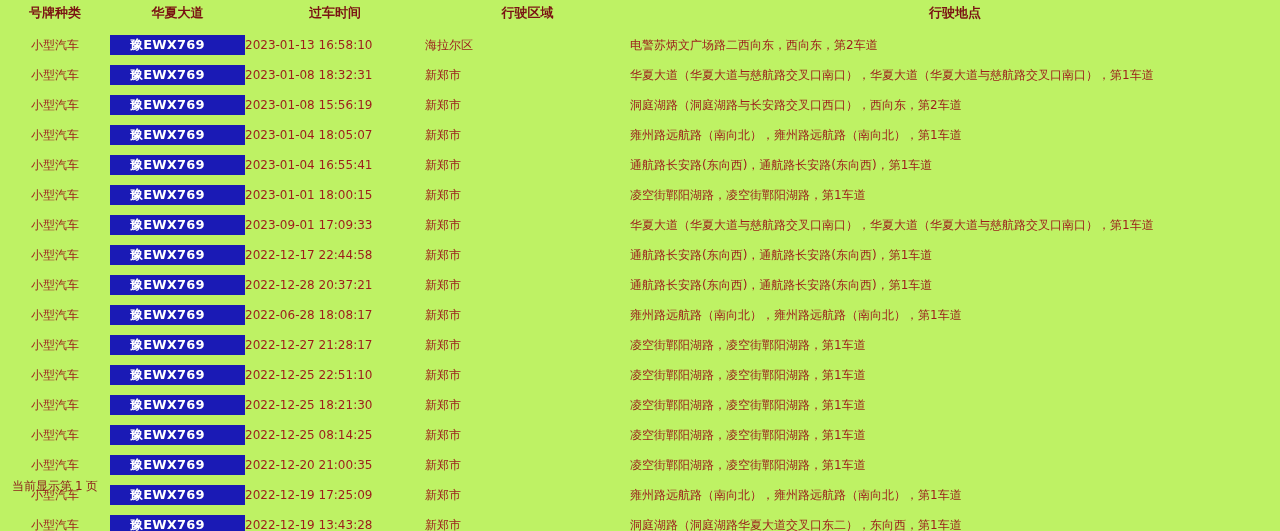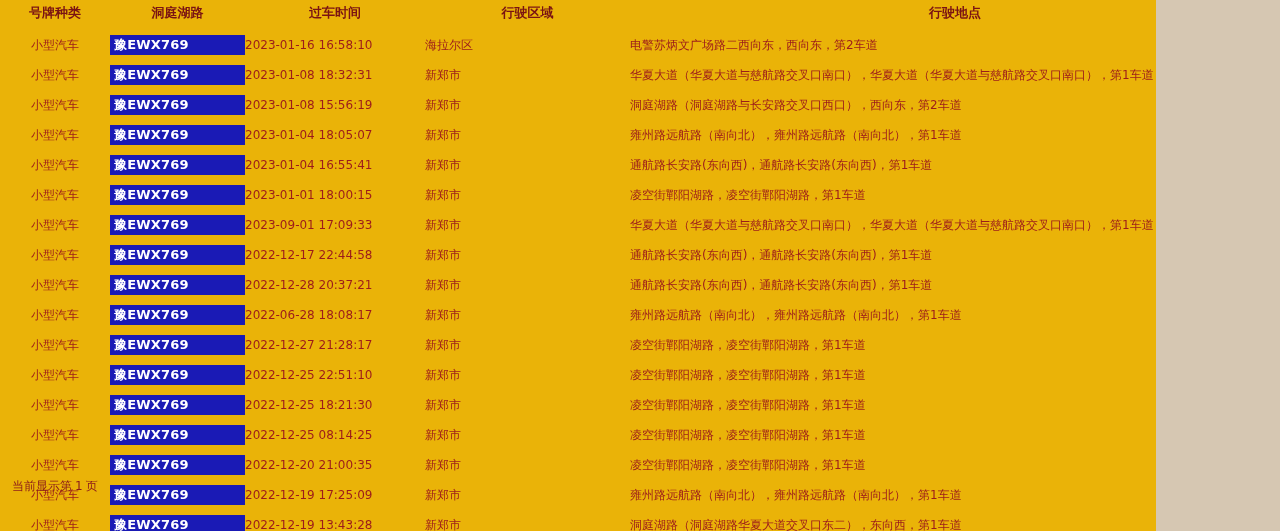--- a/index.html
+++ b/index.html
@@ -9,23 +9,23 @@
   }
   body {
     width: 1280px;
     height: 531px;
     font-family: "DejaVu Sans", "Liberation Sans", sans-serif;
     color: #8b1a1a;
     overflow: hidden;
   }
   .page {
     position: relative;
-    width: 1156px;
+    width: 1280px;
     height: 531px;
-    background: #eab308;
+    background: #bef264;
   }
   table.records {
     width: 1280px;
     border-collapse: collapse;
     table-layout: fixed;
   }
   table.records th {
     font-size: 13px;
     font-weight: bold;
     color: #7a1313;
@@ -57,21 +57,21 @@
     padding: 0;
   }
   .plate-badge {
     display: block;
     background: #1a1ab5;
     color: #ffffff;
     font-size: 13px;
     font-weight: bold;
     height: 20px;
     line-height: 20px;
-    padding-left: 4px;
+    padding-left: 20px;
     letter-spacing: 0.2px;
   }
   td.time {
     text-align: left;
     padding-left: 8px;
     color: #9c1b1b;
   }
   td.area {
     text-align: left;
     padding-left: 4px;
@@ -109,33 +109,33 @@
     <colgroup>
       <col class="c-type">
       <col class="c-plate">
       <col class="c-time">
       <col class="c-area">
       <col class="c-place">
     </colgroup>
     <thead>
       <tr class="hdr-row">
         <th class="h-type">号牌种类</th>
-        <th class="h-plate">洞庭湖路</th>
+        <th class="h-plate">华夏大道</th>
         <th class="h-time">过车时间</th>
         <th class="h-area">行驶区域</th>
         <th class="h-place">行驶地点</th>
       </tr>
     </thead>
     <tbody>
       <tr>
         <td class="type">小型汽车</td>
         <td class="plate">
             <span class="plate-badge">豫EWX769</span>
           </td>
-        <td class="time">2023-01-16 16:58:10</td>
+        <td class="time">2023-01-13 16:58:10</td>
         <td class="area">海拉尔区</td>
         <td class="place">电警苏炳文广场路二西向东，西向东，第2车道</td>
       </tr>
       <tr>
         <td class="type">小型汽车</td>
         <td class="plate">
             <span class="plate-badge">豫EWX769</span>
           </td>
         <td class="time">2023-01-08 18:32:31</td>
         <td class="area">新郑市</td>

